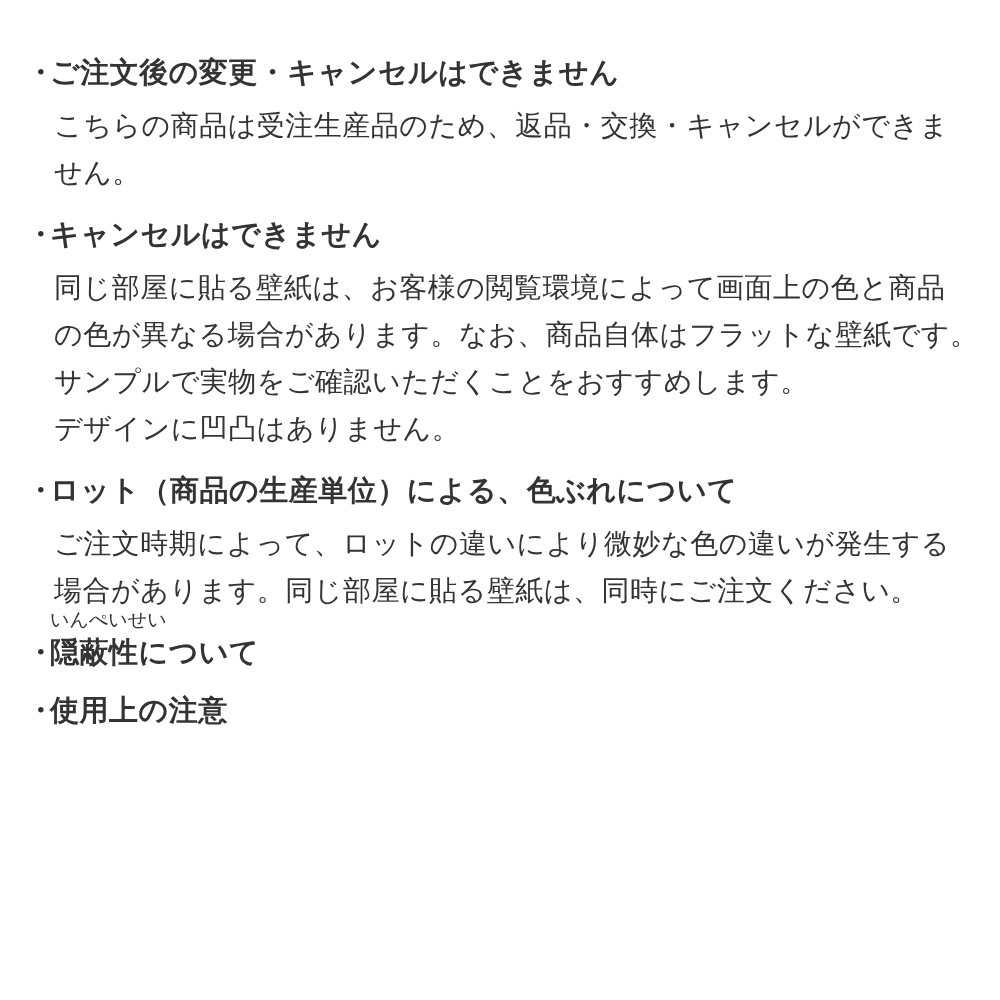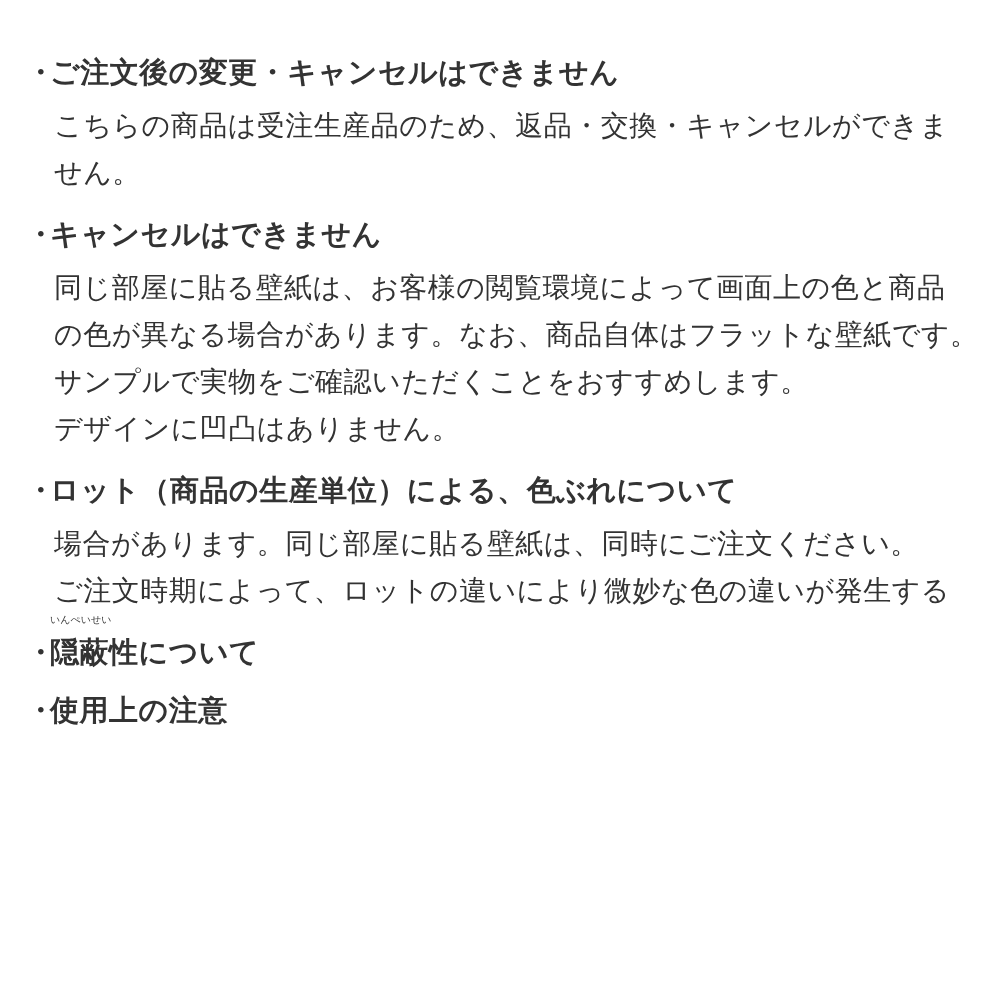--- a/index.html
+++ b/index.html
@@ -38,21 +38,21 @@
     font-weight: bold;
   }
   .heading-text {
     position: relative;
     display: inline-block;
   }
   .furigana {
     position: absolute;
     top: -21px;
     left: 0;
-    font-size: 10px;
+    font-size: 19px;
     font-weight: normal;
     letter-spacing: 0;
     line-height: 14px;
     color: #333333;
     white-space: nowrap;
   }
   .body {
     padding-left: 24px;
   }
   .body p {
@@ -88,22 +88,22 @@
       <p>サンプルで実物をご確認いただくことをおすすめします。</p>
       <p>デザインに凹凸はありません。</p>
     </div>
   </section>
 
   <section class="notice">
     <h2 class="heading">
       <span class="bullet">・</span><span class="heading-text">ロット（商品の生産単位）による、色ぶれについて</span>
     </h2>
     <div class="body">
+      <p>ご注文時期によって、ロットの違いにより微妙な色の違いが発生する</p>
       <p>場合があります。同じ部屋に貼る壁紙は、同時にご注文ください。</p>
-      <p>ご注文時期によって、ロットの違いにより微妙な色の違いが発生する</p>
     </div>
   </section>
 
   <section class="notice">
     <h2 class="heading with-ruby">
       <span class="bullet">・</span><span class="heading-text"><span class="furigana">いんぺいせい</span><span>隠蔽性</span><span>について</span></span>
     </h2>
     <div class="body">
     </div>
   </section>

